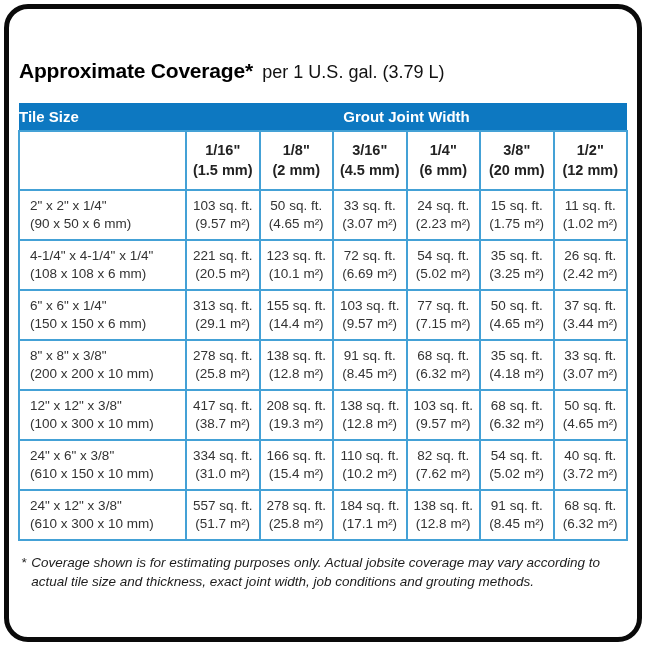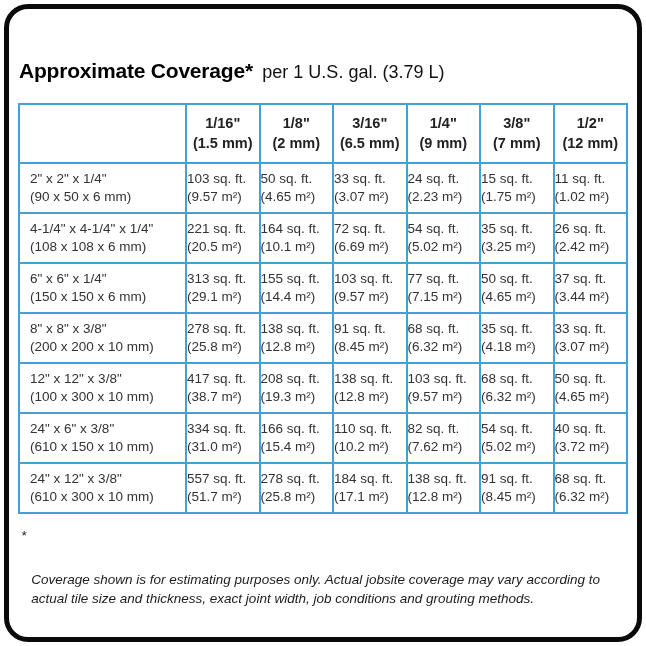--- a/index.html
+++ b/index.html
@@ -33,27 +33,27 @@
     font-size:14.5px;font-weight:bold;color:#222;text-align:center;vertical-align:middle;
     line-height:1.35;padding:0;
   }
   tr.subhead th.empty-cell{border-top:2px solid var(--grid-blue);}
   tbody td{
     border:2px solid var(--grid-blue);height:48px;background:#fff;
     font-size:13.5px;color:var(--cell-text);vertical-align:middle;line-height:1.3;
     padding:0;white-space:nowrap;
   }
   td.tile-cell{text-align:left;padding-left:10px;}
-  td.val-cell{margin-left:30px;}
+  td.val-cell{text-align:center;margin-left:30px;}
   .footnote{
     display:flex;margin:13px 14px 0 3px;font-style:italic;font-size:13.5px;color:#1c1c1c;
     line-height:1.4;
   }
   .fn-star{flex:0 0 auto;margin-right:5px;}
-  .fn-text{flex:1 1 auto;margin-top:44px;}
+  .fn-text{flex:1 1 auto;}
 </style>
 </head>
 <body>
 
 <div class="card">
   <div class="inner">
 
     <div class="title-line">
       <span class="title-bold">Approximate Coverage*</span>
       <span class="title-rest">per 1 U.S. gal. (3.79 L)</span>
@@ -63,41 +63,45 @@
       <colgroup>
         <col class="c-tile">
           <col>
           <col>
           <col>
           <col>
           <col>
           <col>
       </colgroup>
       <thead>
+        <tr class="blue-row">
+          <th class="tile-size-h">Tile Size</th>
+          <th class="gjw-h" colspan="6">Grout Joint Width</th>
+        </tr>
         <tr class="subhead" id="subhead-row">
           <th class="empty-cell"></th>
         <th>
               <div>1/16"</div>
               <div>(1.5 mm)</div>
             </th>
             <th>
               <div>1/8"</div>
               <div>(2 mm)</div>
             </th>
             <th>
               <div>3/16"</div>
-              <div>(6.5 mm)</div>
+              <div>(4.5 mm)</div>
             </th>
             <th>
               <div>1/4"</div>
-              <div>(9 mm)</div>
+              <div>(6 mm)</div>
             </th>
             <th>
               <div>3/8"</div>
-              <div>(7 mm)</div>
+              <div>(20 mm)</div>
             </th>
             <th>
               <div>1/2"</div>
               <div>(12 mm)</div>
             </th>
           </tr>
       </thead>
       <tbody id="table-body">
           <tr>
             <td class="tile-cell">
@@ -132,21 +136,21 @@
           <tr>
             <td class="tile-cell">
               <div>4-1/4" x 4-1/4" x 1/4"</div>
               <div>(108 x 108 x 6 mm)</div>
             </td>
             <td class="val-cell">
               <div>221 sq. ft.</div>
               <div>(20.5 m²)</div>
             </td>
             <td class="val-cell">
-              <div>164 sq. ft.</div>
+              <div>123 sq. ft.</div>
               <div>(10.1 m²)</div>
             </td>
             <td class="val-cell">
               <div>72 sq. ft.</div>
               <div>(6.69 m²)</div>
             </td>
             <td class="val-cell">
               <div>54 sq. ft.</div>
               <div>(5.02 m²)</div>
             </td>

